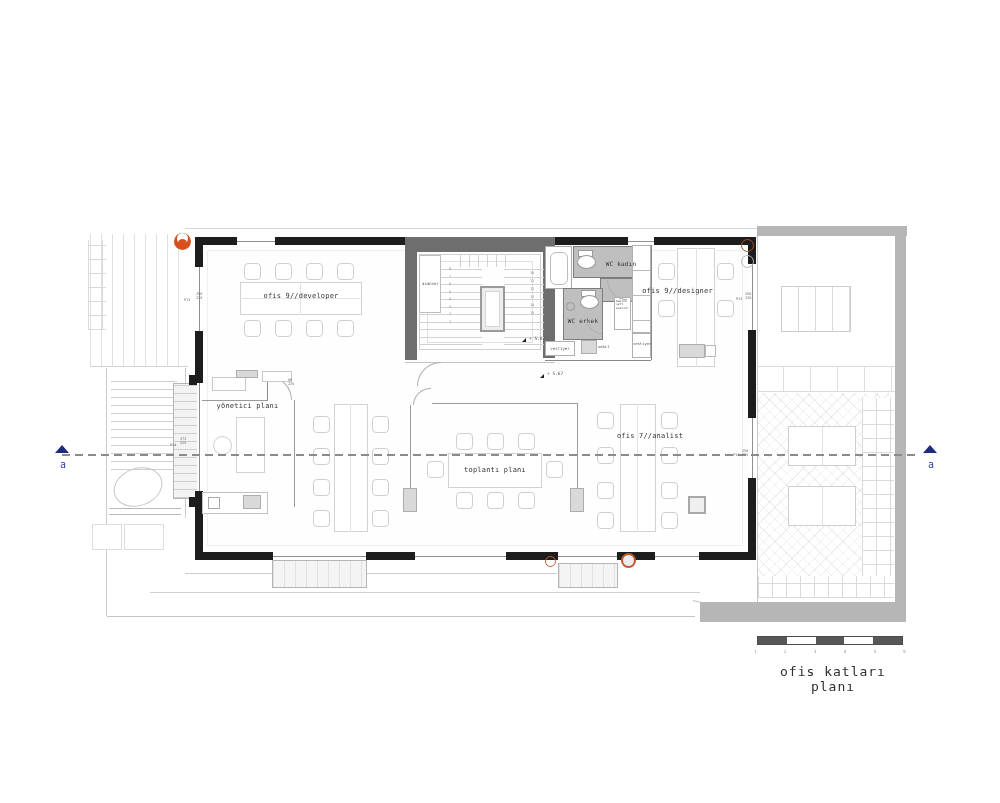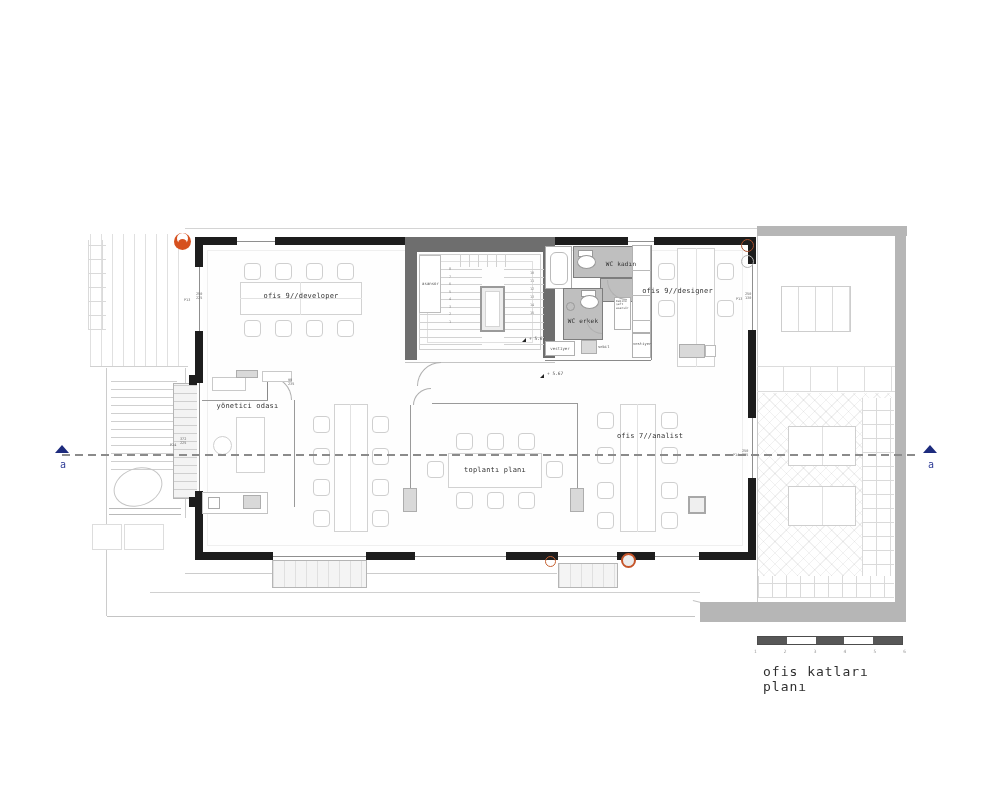--- a/index.html
+++ b/index.html
@@ -26,21 +26,21 @@
   .herring{background:repeating-linear-gradient(45deg,rgba(0,0,0,.055) 0 1px,transparent 1px 8px),
                      repeating-linear-gradient(-45deg,rgba(0,0,0,.055) 0 1px,transparent 1px 8px);}
   .pavers{background:repeating-linear-gradient(0deg,#dadada 0 1px,transparent 1px 14px),
                     repeating-linear-gradient(90deg,#dadada 0 1px,transparent 1px 14px);}
   .dash{position:absolute;height:2px;background:repeating-linear-gradient(90deg,#8b8b8b 0 8px,transparent 8px 13px);}
   .tri{position:absolute;width:0;height:0;border-left:7px solid transparent;border-right:7px solid transparent;border-bottom:8px solid #1d2b7d;}
   .seclbl{position:absolute;font-size:10px;color:#2e3c96;}
   .scalebar{position:absolute;display:flex;border:1px solid #4c4c4c;box-sizing:border-box;}
   .scalebar>div{flex:1;}
   .ticks{position:absolute;display:flex;justify-content:space-between;font-size:4.5px;color:#999;}
-  .title{position:absolute;font-size:13px;letter-spacing:1px;color:#2f2f2f;text-align:left;}
+  .title{position:absolute;font-size:13px;letter-spacing:1px;color:#2f2f2f;text-align:center;}
 </style>
 </head>
 <body>
 
 <div class="sheet">
 
   <div class="ln" style="left:185px;top:228px;width:722px;height:1px;background:#d4d4d4;"></div>
   <div class="ln" style="left:106px;top:368px;width:1px;height:248px;background:#ccc;"></div>
   <div class="ln" style="left:185px;top:573px;width:372px;height:1px;background:#cccccc;"></div>
   <div class="ln" style="left:150px;top:592px;width:550px;height:1px;background:#d0d0d0;"></div>
@@ -194,21 +194,21 @@
 
   <div class="ln" style="left:202px;top:400px;width:66px;height:1px;background:#9a9a9a;"></div>
   <div class="arc" style="left:268px;top:376px;width:24px;height:24px;border-top-width:1px;border-right-width:1px;border-radius:0 100% 0 0;"></div>
   <div class="ln" style="left:267px;top:377px;width:1px;height:23px;background:#8a8a8a;"></div>
   <div class="ln" style="left:294px;top:400px;width:1px;height:107px;background:#9a9a9a;"></div>
   <div class="box" style="left:212px;top:377px;width:34px;height:14px;border-color:#c9c9c9;"></div>
   <div class="gbox" style="left:236px;top:370px;width:22px;height:8px;"></div>
   <div class="box" style="left:262px;top:371px;width:30px;height:11px;border-color:#c9c9c9;"></div>
   <div class="box" style="left:236px;top:417px;width:29px;height:56px;border-color:#d2d2d2;"></div>
   <div class="chair" style="left:213px;top:436px;width:19px;height:19px;border-radius:50%;"></div>
-  <div class="lbl" style="left:200px;top:402px;width:95px;">yönetici odası</div>
+  <div class="lbl" style="left:200px;top:402px;width:95px;">yönetici planı</div>
   <div class="dim" style="left:288px;top:378px;">90
 235</div>
 
   <div class="box" style="left:202px;top:492px;width:66px;height:22px;border-color:#c2c2c2;"></div>
   <div class="box" style="left:208px;top:497px;width:12px;height:12px;border-color:#aaa;"></div>
   <div class="gbox" style="left:243px;top:495px;width:18px;height:14px;"></div>
 
   <div class="box" style="left:334px;top:404px;width:34px;height:128px;border-color:#d2d2d2;"></div>
   <div class="ln" style="left:350px;top:404px;width:1px;height:128px;background:#e2e2e2;"></div>
   <div class="chair" style="left:313px;top:416px;"></div>

